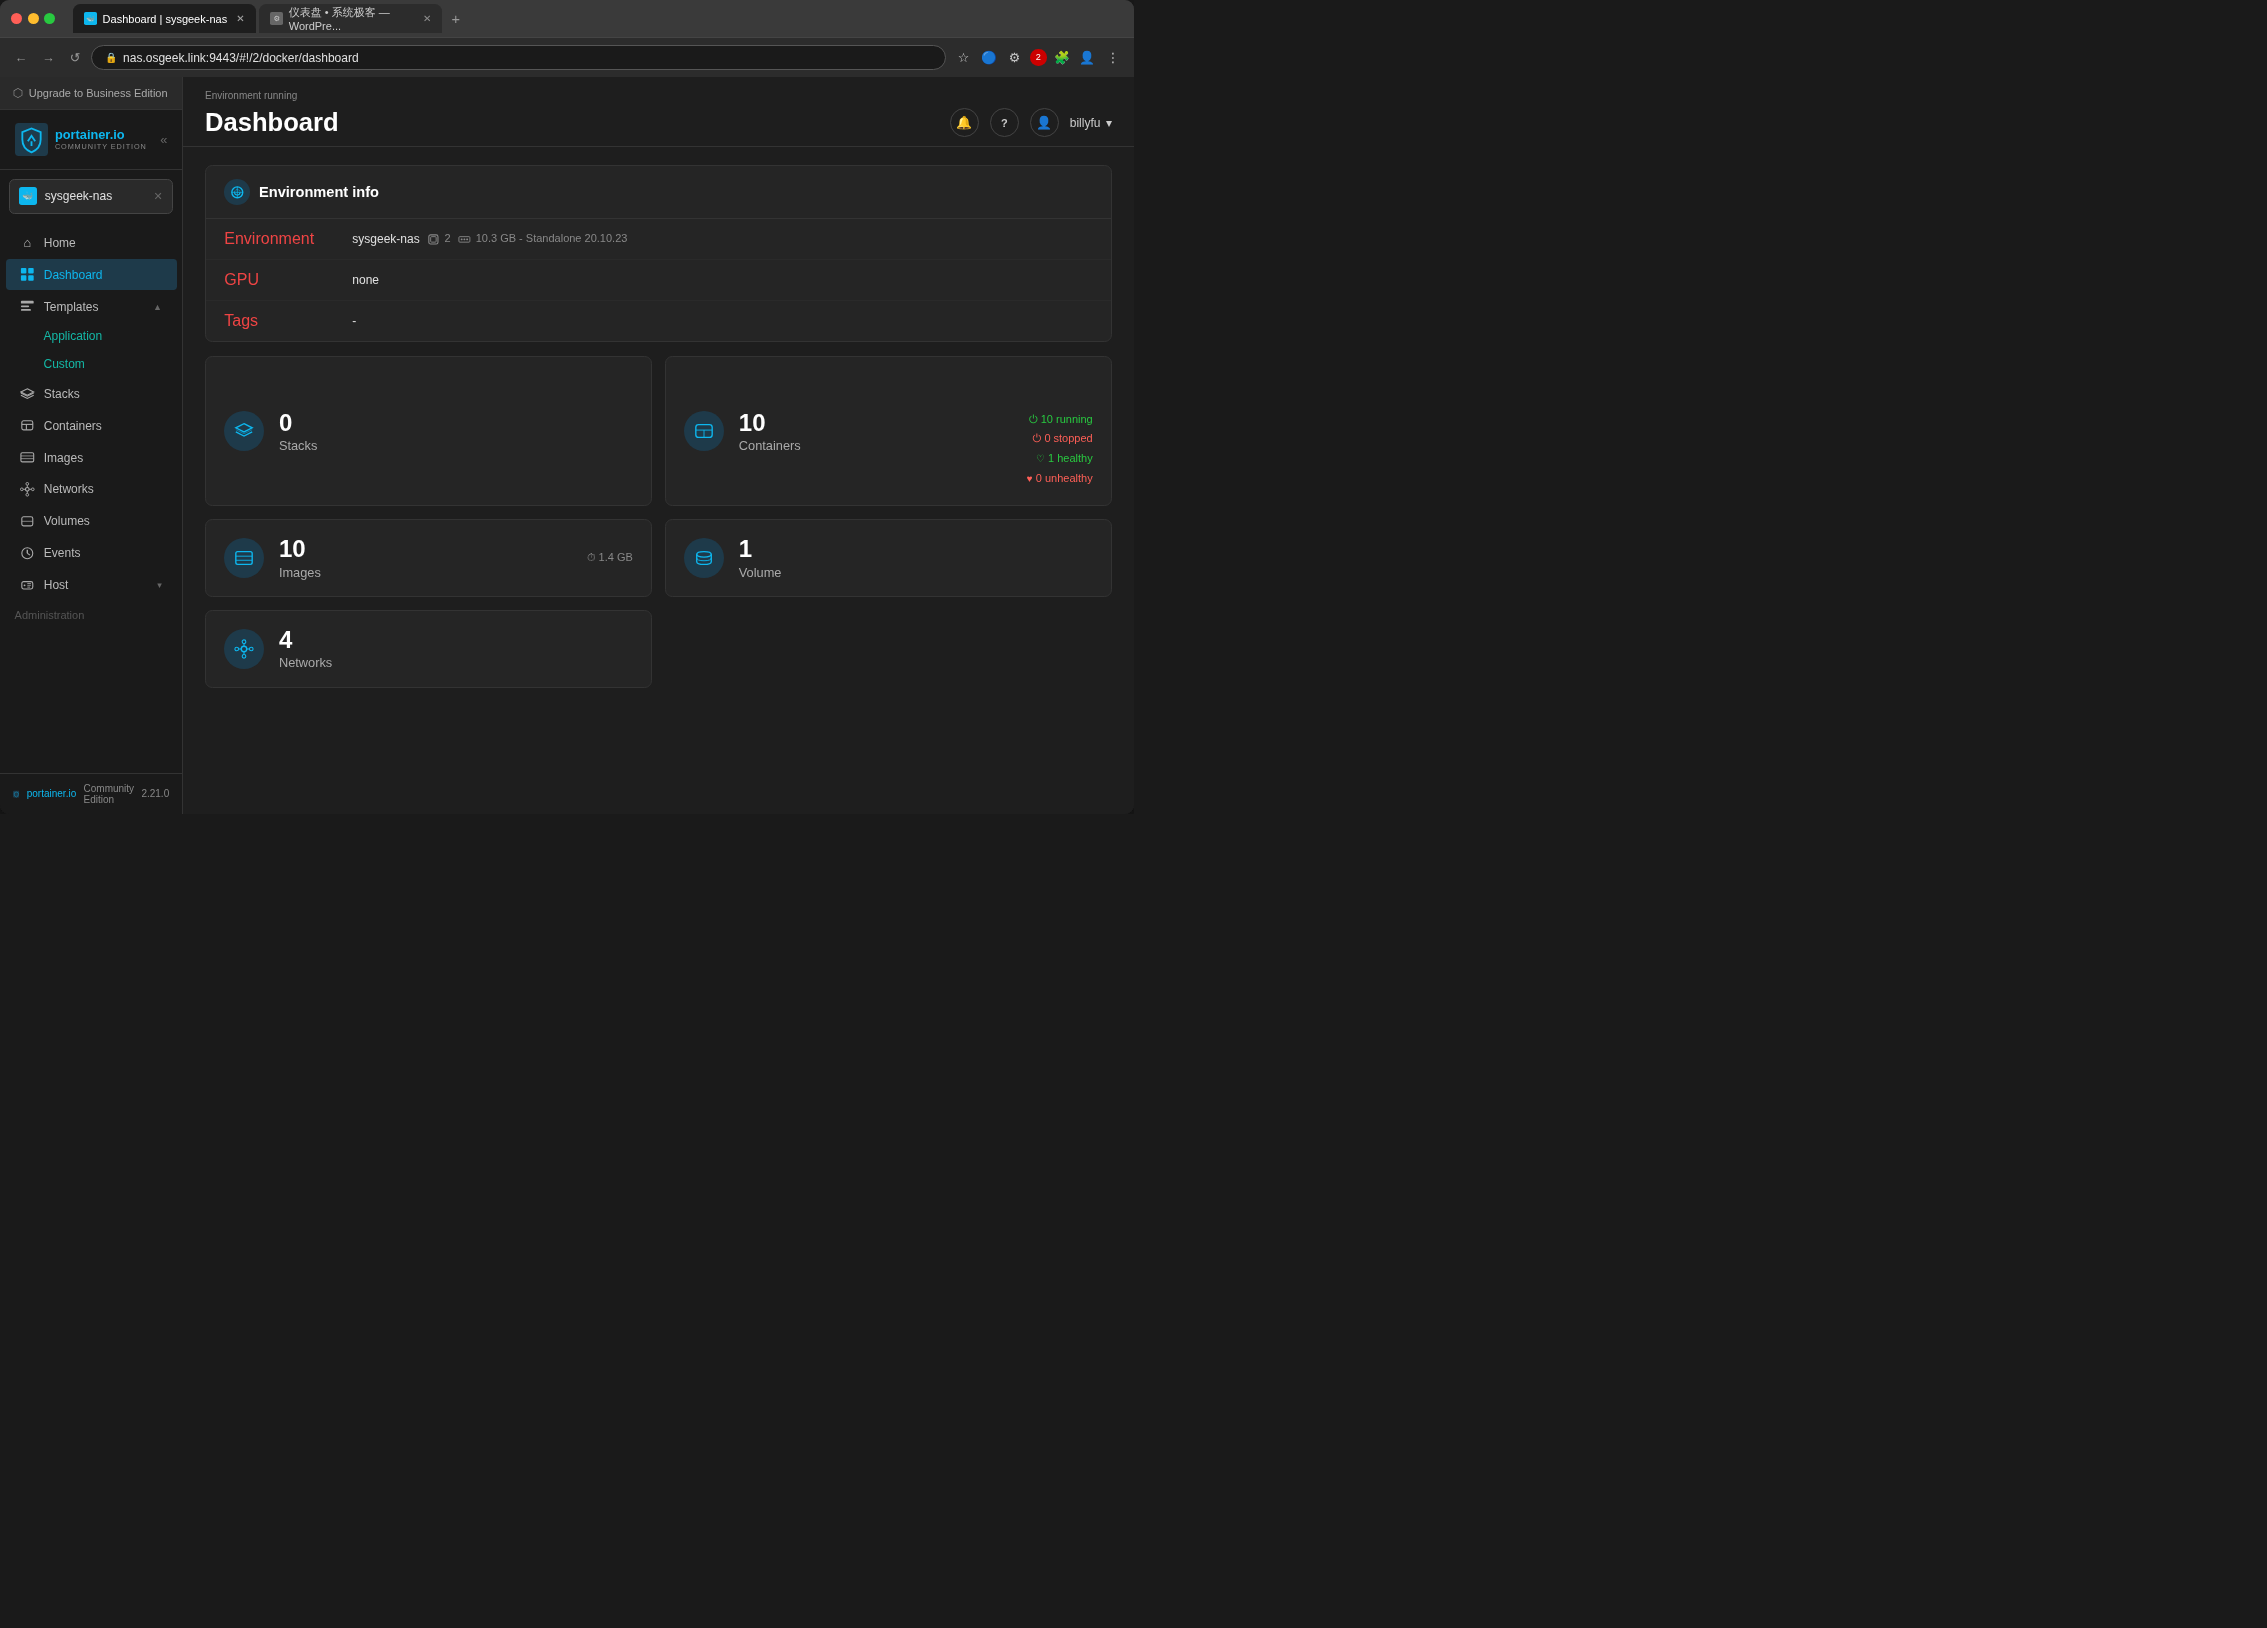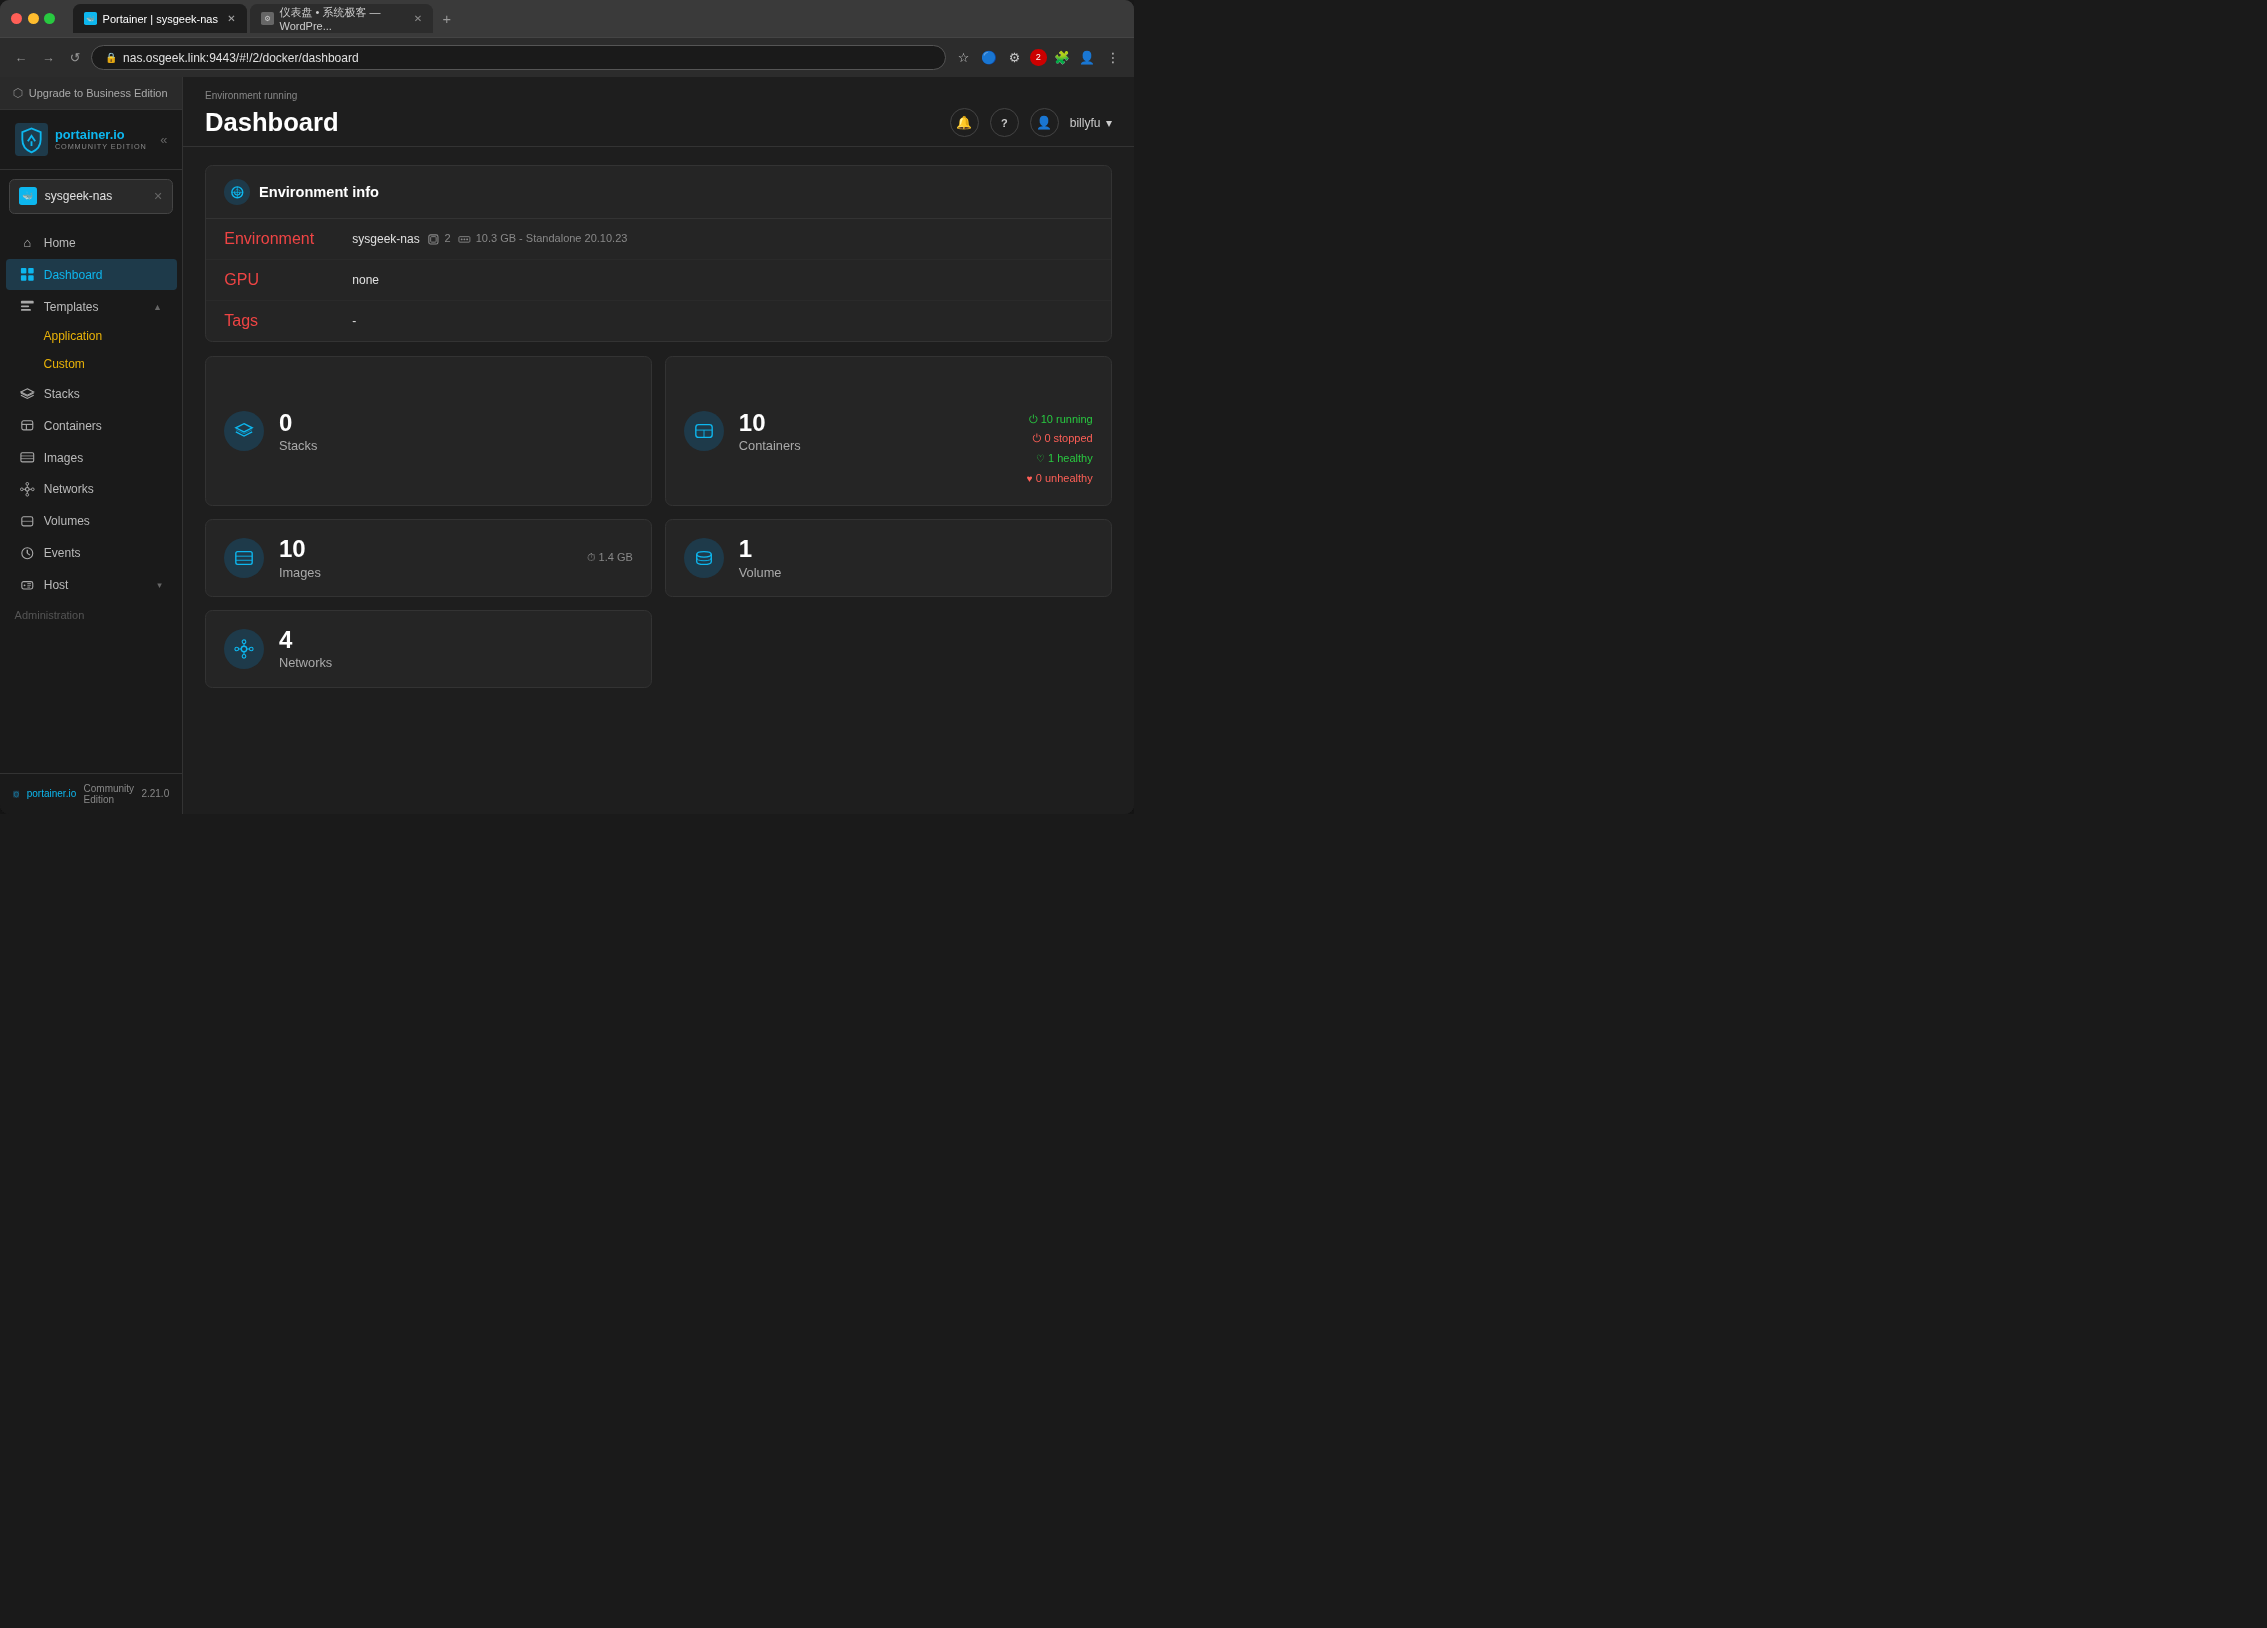--- a/index.html
+++ b/index.html
@@ -310,21 +310,21 @@
     .nav-item-chevron {
       font-size: 9.1px;
       color: #666;
     }
 
     .nav-sub-item {
       display: flex;
       align-items: center;
       padding: 6.4px 14.6px 6.4px 38px;
       cursor: pointer;
-      color: #eab308;
+      color: #14b8a6;
       font-size: 12px;
       border-radius: 3.7px;
       margin: 0.9px 5.5px;
     }
 
     .sidebar-footer {
       padding: 9.1px 12.8px;
       border-top: 0.9px solid #333;
       display: flex;
       align-items: center;
@@ -554,21 +554,21 @@
 
   <div class="browser-titlebar">
     <div class="traffic-lights">
       <div class="traffic-light tl-red"></div>
       <div class="traffic-light tl-yellow"></div>
       <div class="traffic-light tl-green"></div>
     </div>
     <div class="browser-tabs">
       <div class="browser-tab active">
         <div class="tab-icon">🐳</div>
-        <span>Portainer | sysgeek-nas</span>
+        <span>Dashboard | sysgeek-nas</span>
         <span class="tab-close">✕</span>
       </div>
       <div class="browser-tab">
         <div class="tab-icon" style="background:#666;">⚙</div>
         <span>仪表盘 • 系统极客 — WordPre...</span>
         <span class="tab-close">✕</span>
       </div>
       <button class="tab-add">+</button>
     </div>
     <div style="width:164px;"></div>

